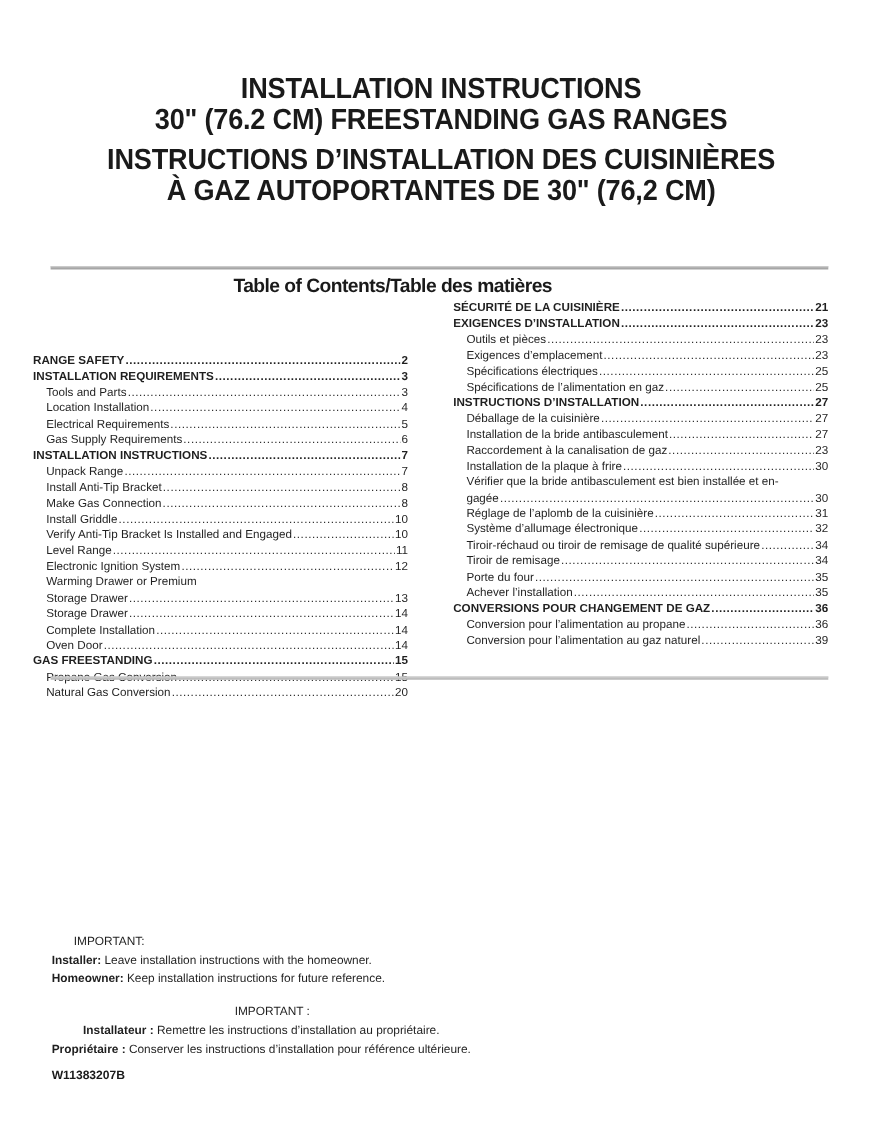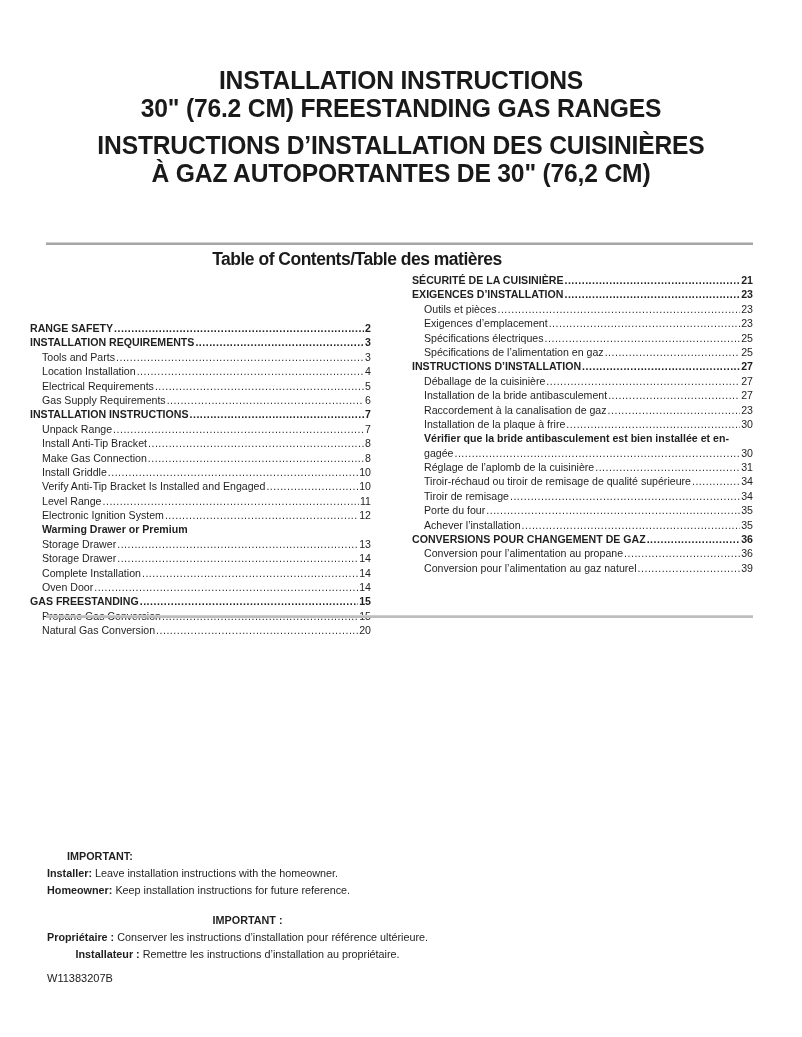--- a/index.html
+++ b/index.html
@@ -72,21 +72,20 @@
       overflow: hidden;
       color: #1f1f1f;
     }
     .toc-row.section {
       font-weight: bold;
       text-transform: none;
     }
     .toc-row.sub { padding-left: 12px; }
     .toc-row.wrap-first {
       height: 14.4px;
-      font-weight: bold;
     }
     .toc-row .label {
       white-space: nowrap;
       flex: 0 0 auto;
     }
     .toc-row .dots {
       flex: 1 1 auto;
       overflow: hidden;
       white-space: nowrap;
       margin: 0 1px;
@@ -101,27 +100,27 @@
     }
     .important {
       position: absolute;
       left: 47px;
       font-size: 10.8px;
       line-height: 17.2px;
       color: #1f1f1f;
     }
     .important.en { top: 848px; }
     .important.fr { top: 912px; text-align: center; }
-    .important .head { font-weight: bold; padding-left: 20px; }
+    .important .head { font-weight: normal; padding-left: 20px; }
     .important .role { font-weight: bold; }
     .doc-code {
       position: absolute;
       left: 47px;
       top: 972px;
-      font-weight: normal;
+      font-weight: bold;
       font-size: 11px;
       color: #1a1a1a;
     }
   </style>
 </head>
 <body>
 
 <div class="title-block">
   <div class="title-line">INSTALLATION INSTRUCTIONS</div>
   <div class="title-line">30" (76.2 CM) FREESTANDING GAS RANGES</div>
@@ -307,20 +306,25 @@
       <span class="label">gagée</span>
       <span class="dots"></span>
       <span class="page">30</span>
     </div>
     <div class="toc-row sub">
       <span class="label">Réglage de l’aplomb de la cuisinière</span>
       <span class="dots"></span>
       <span class="page">31</span>
     </div>
     <div class="toc-row sub">
+      <span class="label">Système d’allumage électronique</span>
+      <span class="dots"></span>
+      <span class="page">32</span>
+    </div>
+    <div class="toc-row sub">
       <span class="label">Tiroir-réchaud ou tiroir de remisage de qualité supérieure</span>
       <span class="dots"></span>
       <span class="page">34</span>
     </div>
     <div class="toc-row sub">
       <span class="label">Tiroir de remisage</span>
       <span class="dots"></span>
       <span class="page">34</span>
     </div>
     <div class="toc-row sub">
@@ -353,17 +357,17 @@
 <div class="rule bottom"></div>
 
 <div class="important en">
   <div class="head">IMPORTANT:</div>
   <div><span class="role">Installer:</span><span> Leave installation instructions with the homeowner.</span></div>
   <div><span class="role">Homeowner:</span><span> Keep installation instructions for future reference.</span></div>
 </div>
 
 <div class="important fr">
   <div class="head">IMPORTANT :</div>
+  <div><span class="role">Installateur :</span><span> Remettre les instructions d’installation au propriétaire.</span></div>
   <div><span class="role">Propriétaire :</span><span> Conserver les instructions d’installation pour référence ultérieure.</span></div>
-  <div><span class="role">Installateur :</span><span> Remettre les instructions d’installation au propriétaire.</span></div>
 </div>
 
 <div class="doc-code">W11383207B</div>
 
 </body></html>

